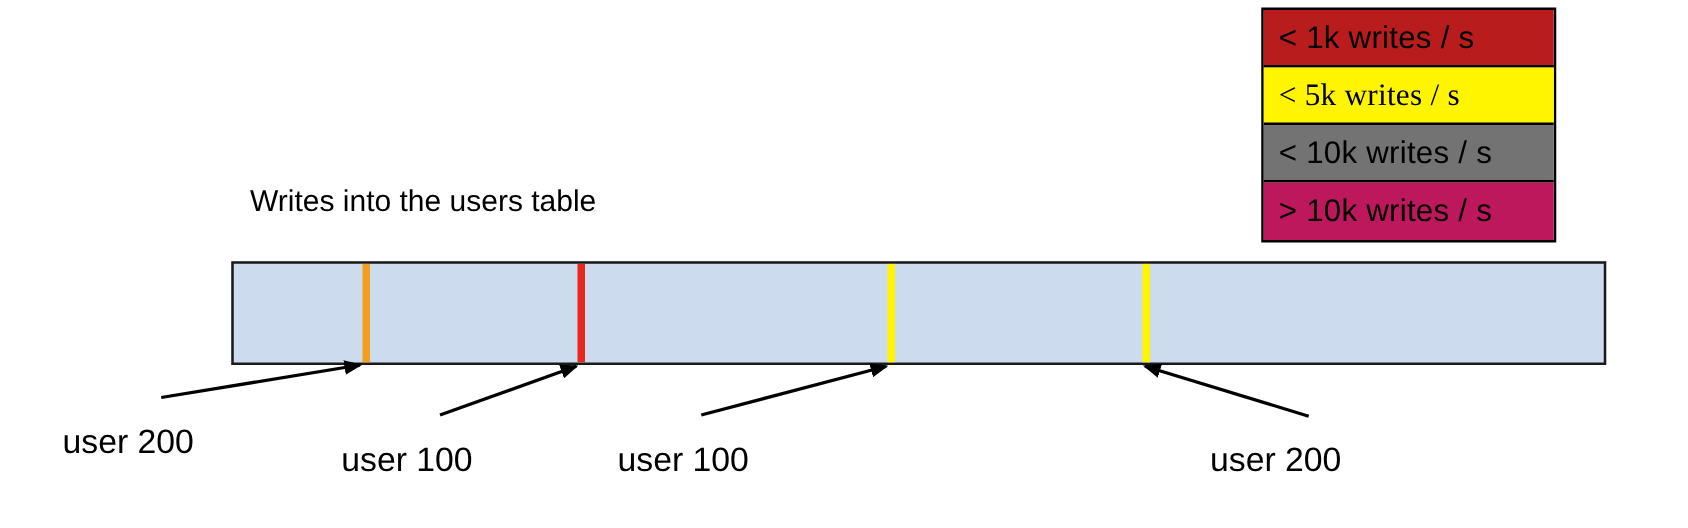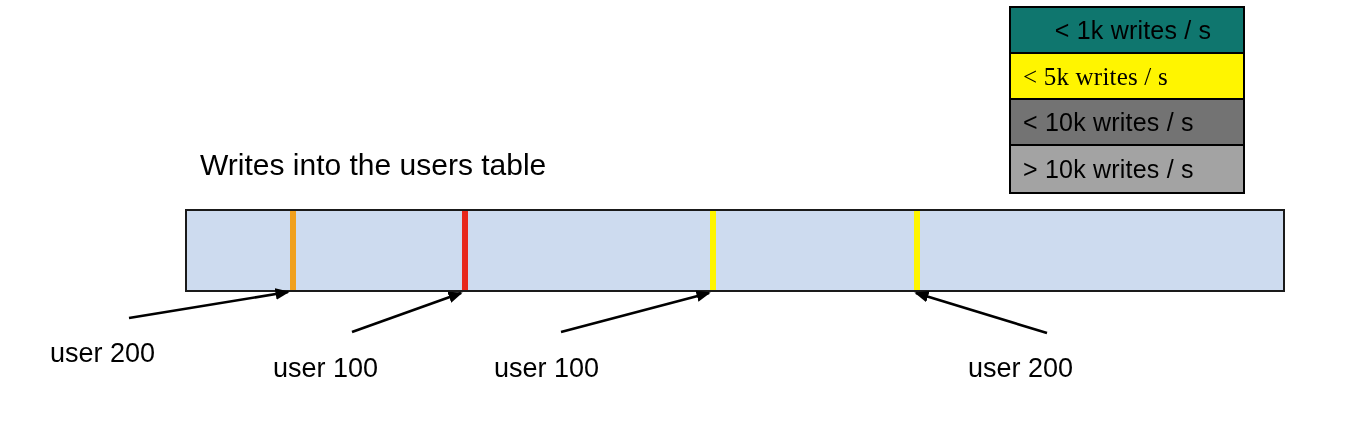--- a/index.html
+++ b/index.html
@@ -41,21 +41,21 @@
     line-height: 1;
     letter-spacing: 0.2px;
     white-space: nowrap;
   }
 
   
   #caption {
     position: absolute;
     left: 200px;
     top: 150px;
-    font-size: 30px;
+    font-size: 24px;
     line-height: 1;
     white-space: nowrap;
   }
 
   
   #table-bar {
     position: absolute;
     left: 185px;
     top: 209px;
     width: 1100px;
@@ -87,30 +87,30 @@
     position: absolute;
     font-size: 27px;
     line-height: 1;
     white-space: nowrap;
   }
 </style>
 </head>
 <body>
 
 <div id="legend">
-  <div class="legend-row" style="background: #0f766e; justify-content: center;">
+  <div class="legend-row" style="background: #b91c1c;">
     <span class="legend-label">&lt; 1k writes / s</span>
   </div>
   <div class="legend-row" style="background: rgb(255, 245, 0); font-family: Liberation Serif, serif;">
     <span class="legend-label">&lt; 5k writes / s</span>
   </div>
   <div class="legend-row" style="background: #737373;">
     <span class="legend-label">&lt; 10k writes / s</span>
   </div>
-  <div class="legend-row" style="background: #a3a3a3;">
+  <div class="legend-row" style="background: #be185d;">
     <span class="legend-label">&gt; 10k writes / s</span>
   </div>
 </div>
 
 <div id="caption">Writes into the users table</div>
 
 <div id="table-bar" style="background: rgb(205, 219, 239); border-color: rgb(26, 26, 26);">
   <div class="stripe" style="left: 103px; background: rgb(240, 160, 30);"></div>
   <div class="stripe" style="left: 275px; background: rgb(232, 39, 28);"></div>
   <div class="stripe" style="left: 523px; background: rgb(255, 245, 0);"></div>

